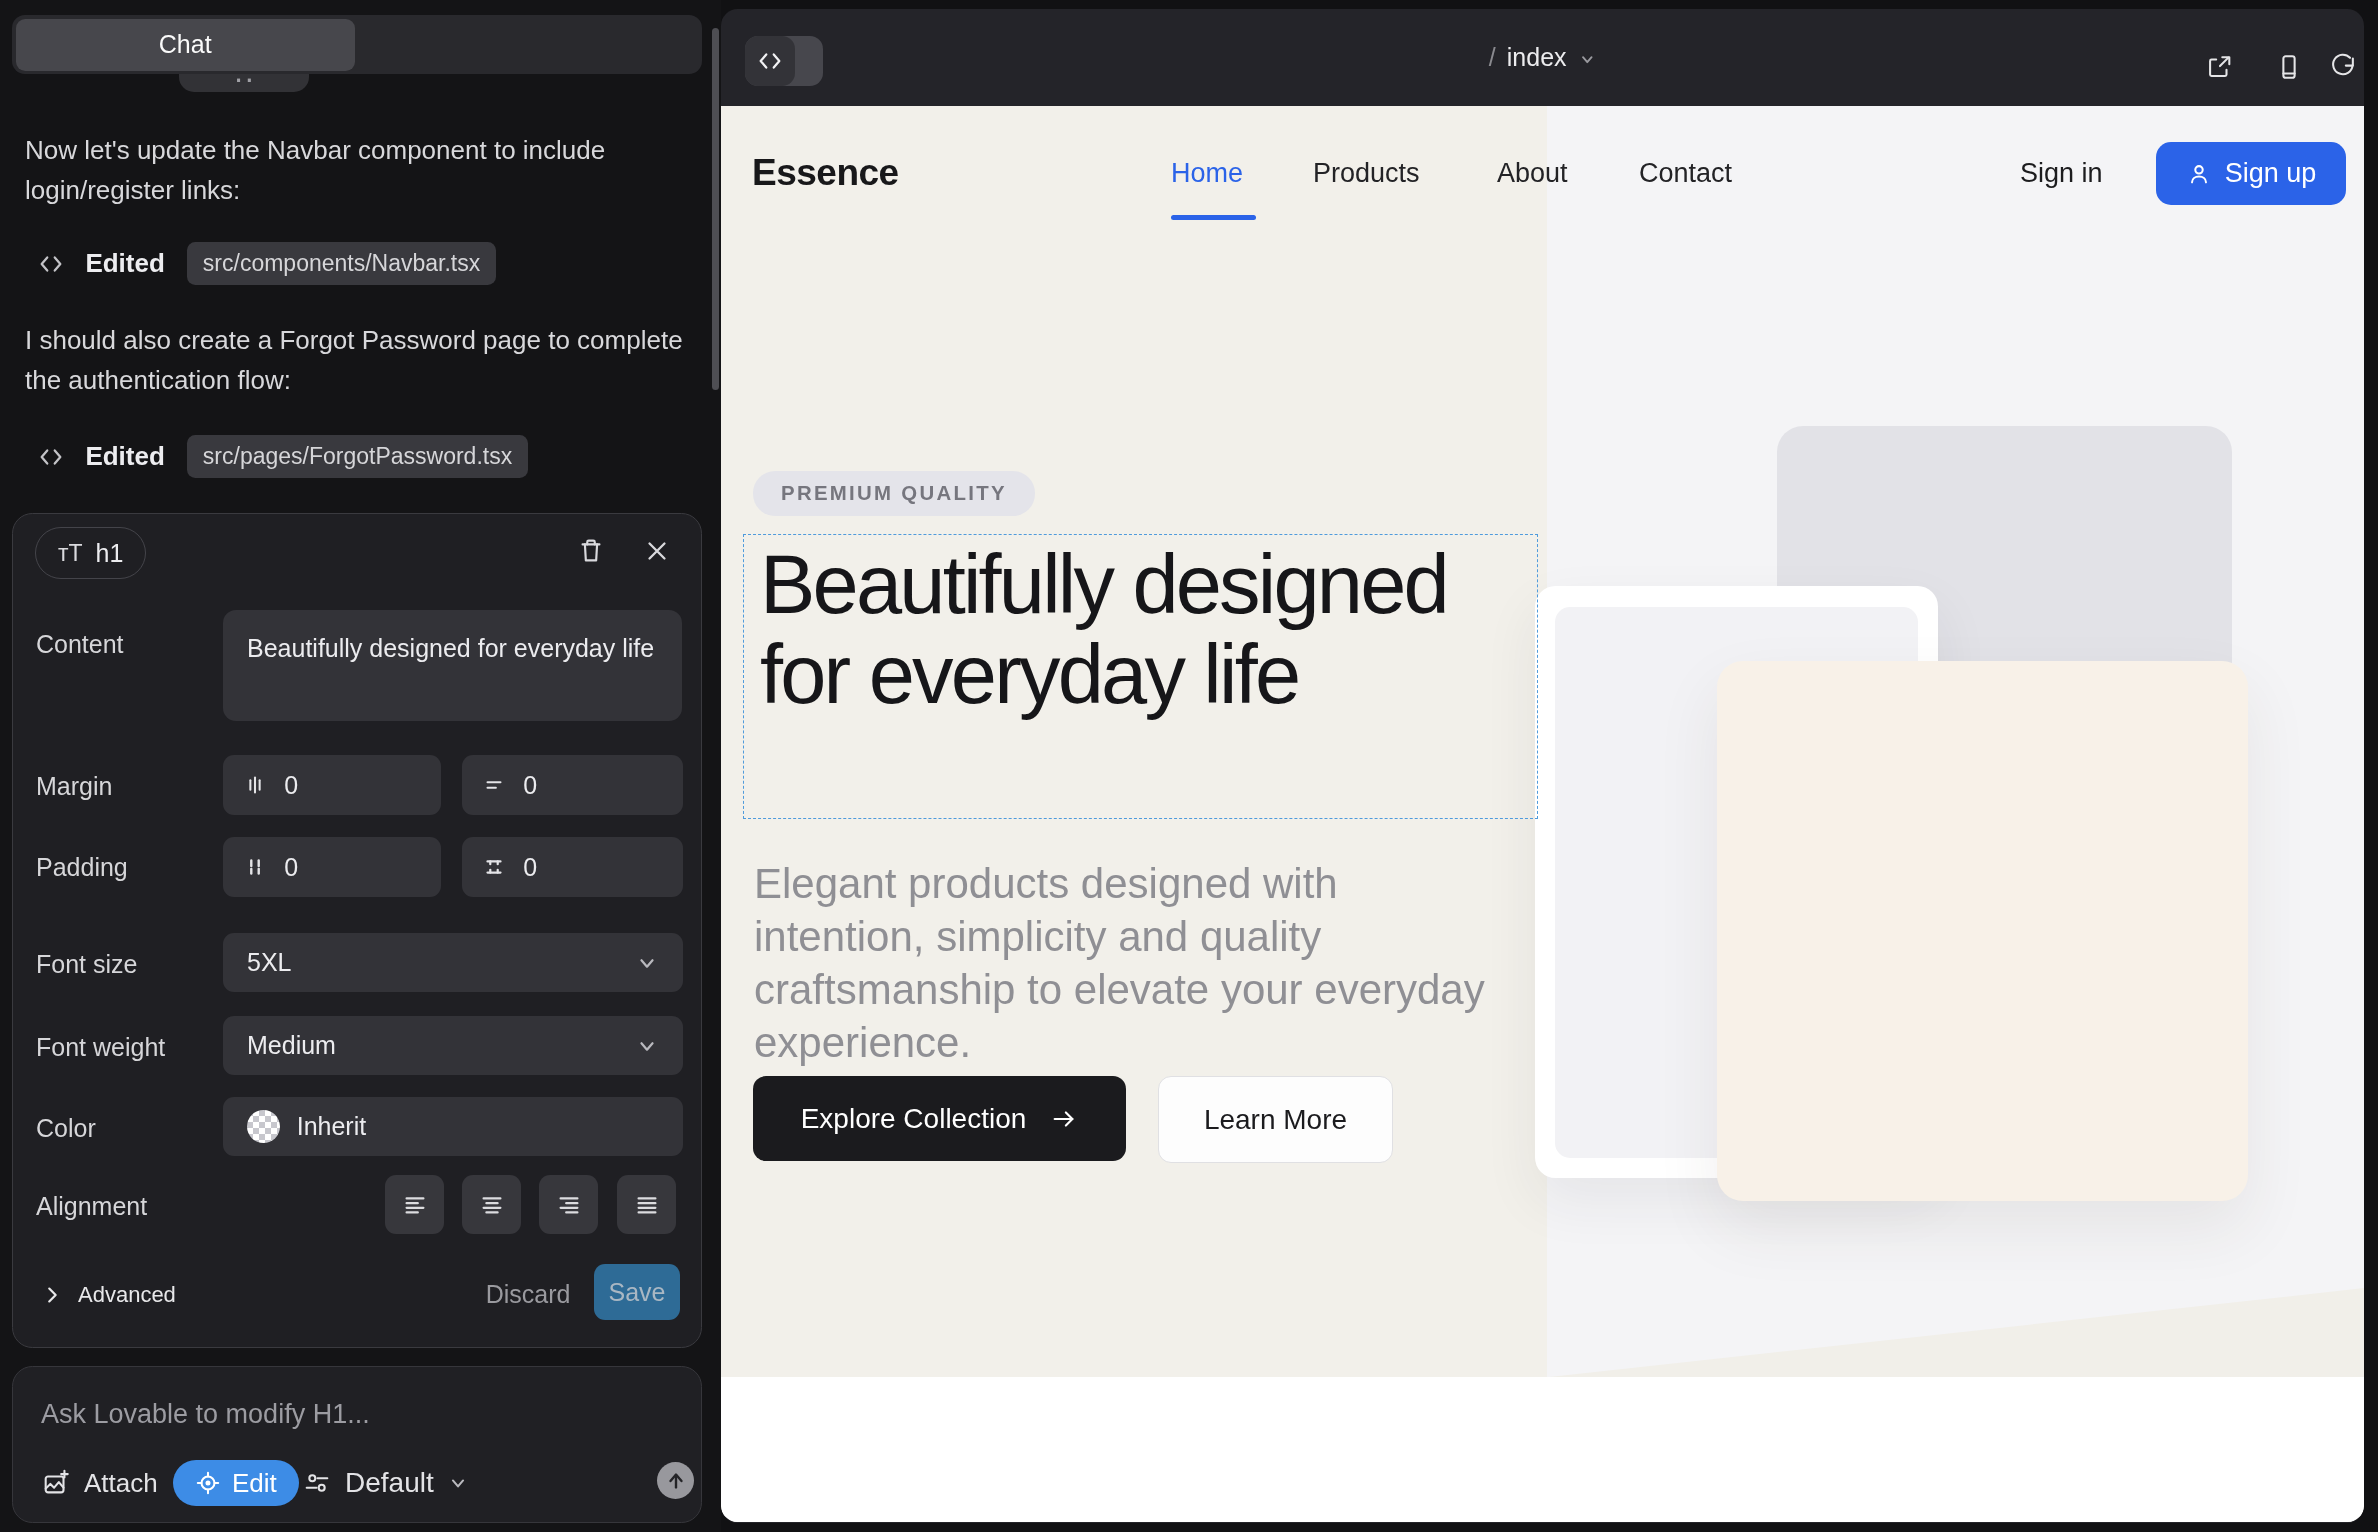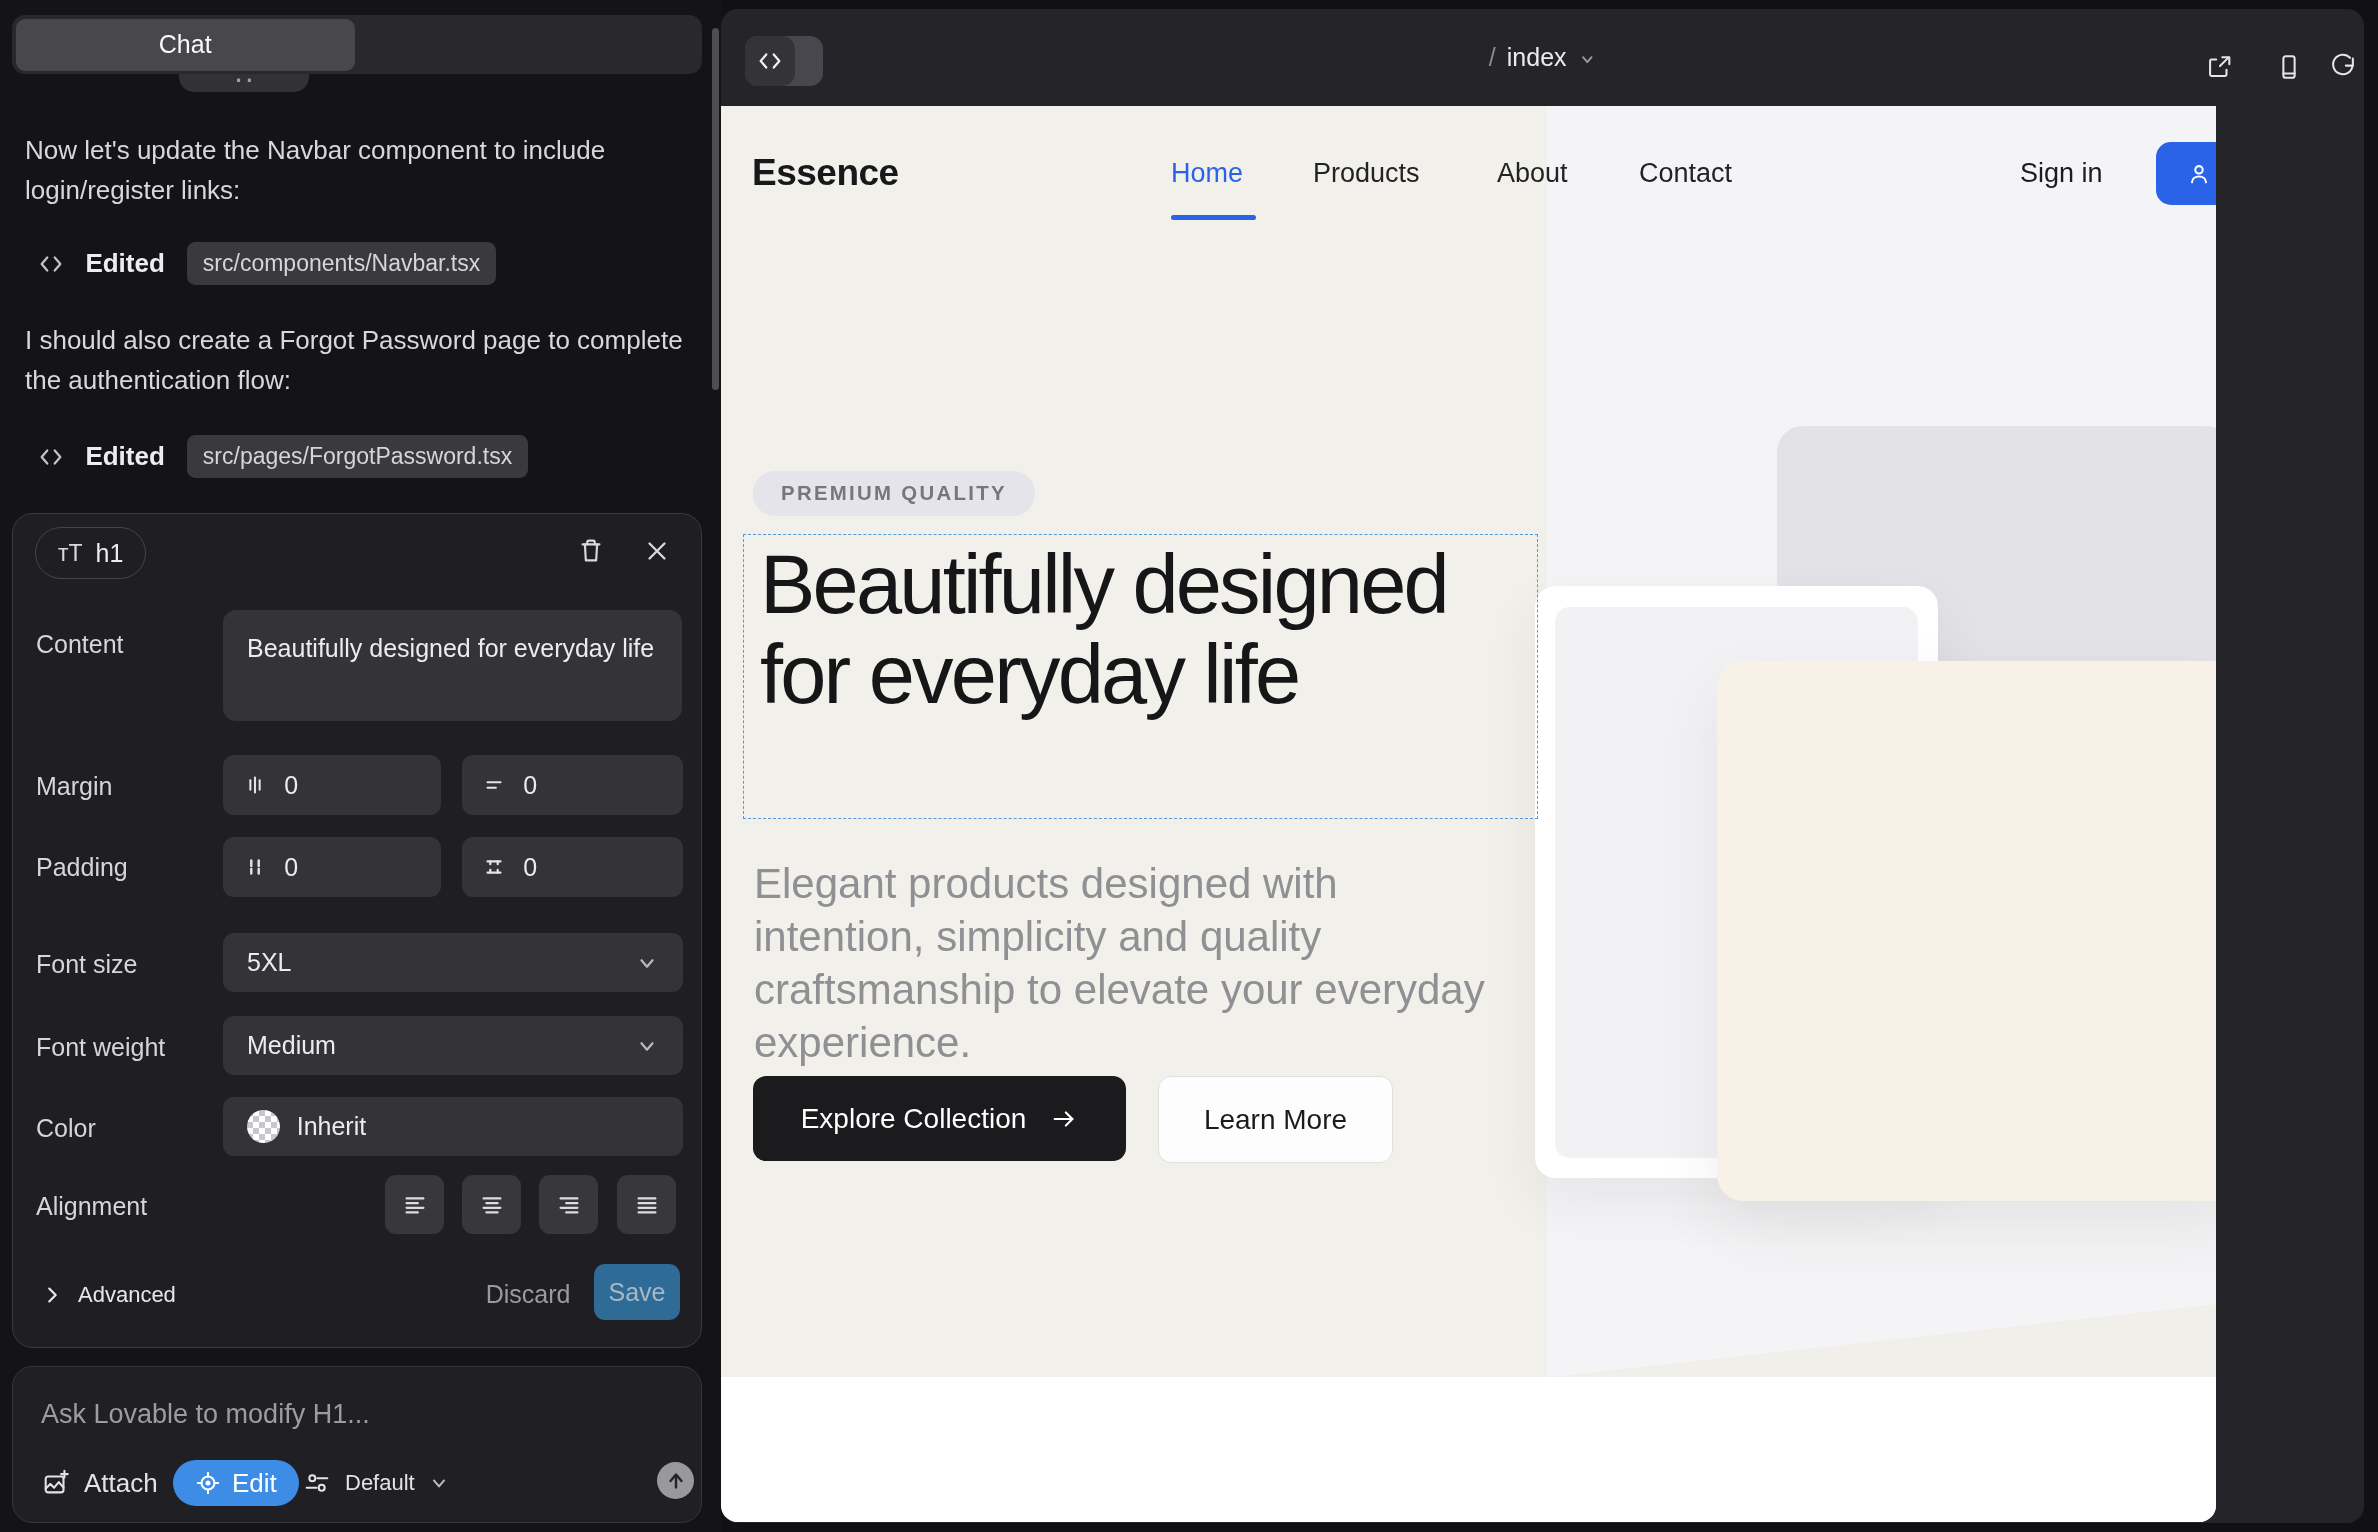--- a/index.html
+++ b/index.html
@@ -59,35 +59,35 @@
   #advanced-row .adv-label { font-size:22px; font-weight:500; }
   #discard-btn { left:464px; top:753px; width:102px; height:55px; display:flex; align-items:center; justify-content:center; color:#9a9a9f; font-size:25px; }
   #save-btn { left:581px; top:750px; width:86px; height:56px; background:#2e6b96; border-radius:11px; display:flex; align-items:center; justify-content:center; color:#a9b7c3; font-size:25px; }
 
   
   #composer { left:12px; top:1366px; width:690px; height:157px; background:#202024; border:1.9px solid #36363b; border-radius:20.4px; }
   #composer-input { left:28px; top:24px; width:612px; height:46px; background:transparent; border:none; outline:none; font-size:27px; color:#e8e8ea; font-family:inherit; }
   #composer-input::placeholder { color:#9c9ca2; }
   #attach-btn { left:28px; top:93px; height:46px; display:flex; align-items:center; gap:13px; color:#e3e3e6; font-size:26px; }
   #edit-btn { left:160px; top:93px; height:46px; padding:0 22px; background:#3d8ce6; border-radius:23px; display:flex; align-items:center; gap:11px; color:#ffffff; font-size:26px; }
-  #mode-btn { left:289px; top:93px; height:46px; display:flex; align-items:center; gap:13px; color:#e3e3e6; font-size:22px; }
+  #mode-btn { left:289px; top:93px; height:46px; display:flex; align-items:center; gap:13px; color:#e3e3e6; font-size:28px; }
   #send-btn { left:644px; top:95px; width:37px; height:37px; border-radius:50%; background:#98989d; display:flex; align-items:center; justify-content:center; color:#242427; }
 
   
   #preview-frame { left:721px; top:9.3px; width:1643px; height:1514px; background:#242429; border-radius:16.7px; overflow:hidden; }
   #code-toggle { left:24px; top:27px; width:78px; height:50px; background:#47474d; border-radius:13px; }
   #code-toggle .knob { position:absolute; left:0; top:0; width:50px; height:50px; background:#333338; border-radius:13px; display:flex; align-items:center; justify-content:center; color:#f2f2f4; }
   #address { left:0; top:0; width:1643px; height:97px; display:flex; align-items:center; justify-content:center; gap:11px; color:#d3d3d6; font-size:25px; }
   #address .sep { color:#8a8a8f; }
   #address .page { color:#ececee; }
   #address .chev { color:#9a9a9f; display:flex; margin-top:3.7px; }
   .chrome-icon { top:37px; width:41px; height:41px; display:flex; align-items:center; justify-content:center; color:#e5e5e7; }
   #open-icon { left:1477px; } #device-icon { left:1547px; } #refresh-icon { left:1601px; }
 
-  #site { left:0; top:97px; width:1495px; height:1416px; border-radius:0 0 16.7px 16.7px; overflow:hidden; background:#f2f0ea; }
+  #site { left:0; top:97px; width:1643px; height:1416px; border-radius:0 0 16.7px 16.7px; overflow:hidden; background:#f2f0ea; }
   #bg-right { left:826px; top:0; width:817px; height:1271px; background:#f4f4f6; }
   #wedge { left:826px; top:1173px; width:817px; height:98px; background:#f1efe9; clip-path:polygon(0 100%, 100% 9%, 100% 100%); }
   #footer-band { left:0; top:1271px; width:1643px; height:146px; background:#ffffff; }
 
   #card-gray { left:1056px; top:320px; width:455px; height:369px; background:#e2e2e7; border-radius:26px; }
   #card-white { left:814px; top:480px; width:403px; height:592px; background:#ffffff; border-radius:20.4px; box-shadow:0 23px 56px rgba(40,40,60,.07); }
   #card-white-inner { left:20.4px; top:20.4px; width:363px; height:551px; background:#f2f2f5; border-radius:15px; }
   #card-beige { left:996px; top:555px; width:531px; height:540px; background:#f8f1e8; border-radius:26px; box-shadow:0 28px 65px rgba(60,50,40,.08); }
 
   #brand { left:31px; top:46px; font-size:37px; font-weight:bold; color:#18181a; letter-spacing:-0.5px; }

